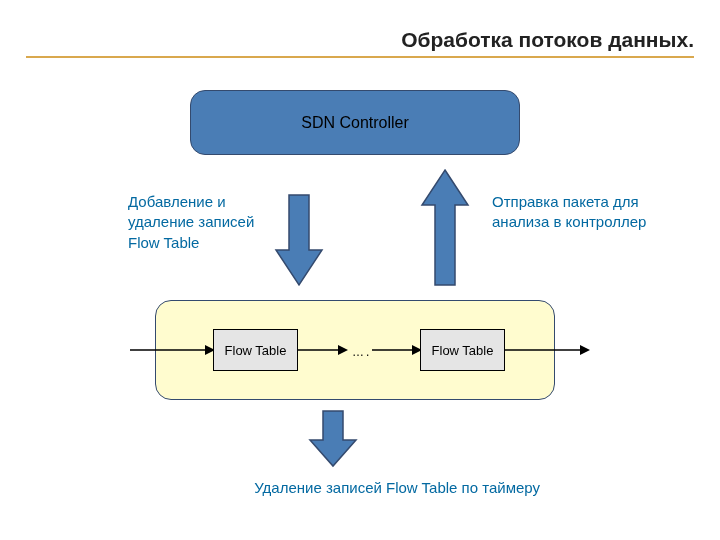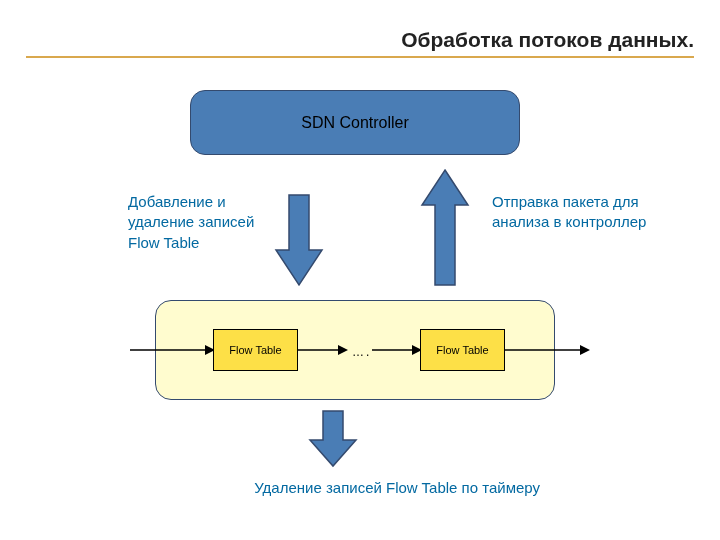--- a/index.html
+++ b/index.html
@@ -49,26 +49,26 @@
       width: 400px;
       height: 100px;
       background: #fffccf;
       border: 1.5px solid #344a6e;
       border-radius: 16px;
     }
     .flow-table {
       position: absolute;
       width: 85px;
       height: 42px;
-      background: #fde047;
+      background: #e5e5e5;
       border: 1px solid #000;
       display: flex;
       align-items: center;
       justify-content: center;
-      font-size: 11px;
+      font-size: 13px;
       color: #000;
     }
     .ft1 { top: 329px; left: 213px; }
     .ft2 { top: 329px; left: 420px; }
     .ellipsis {
       position: absolute;
       top: 345px;
       left: 352px;
       font-size: 12px;
       color: #000;

